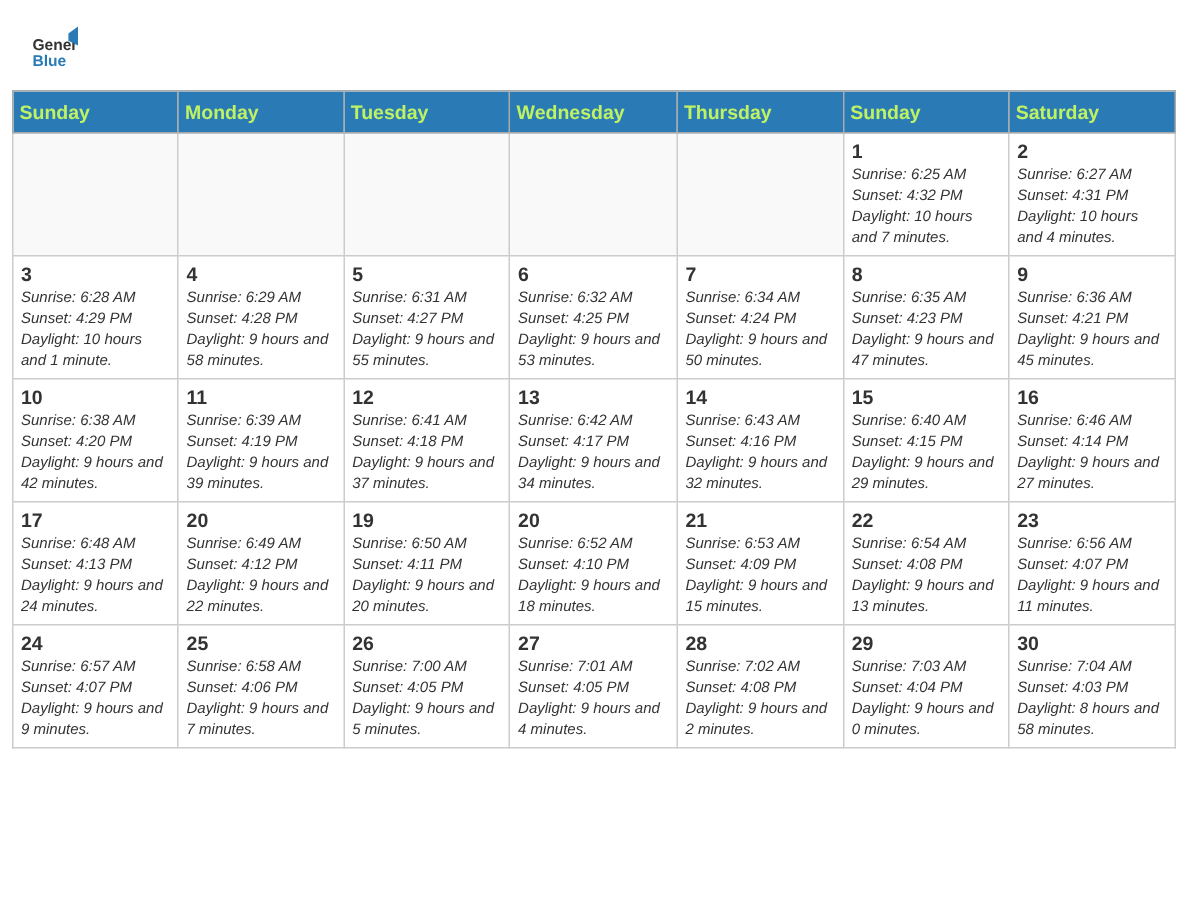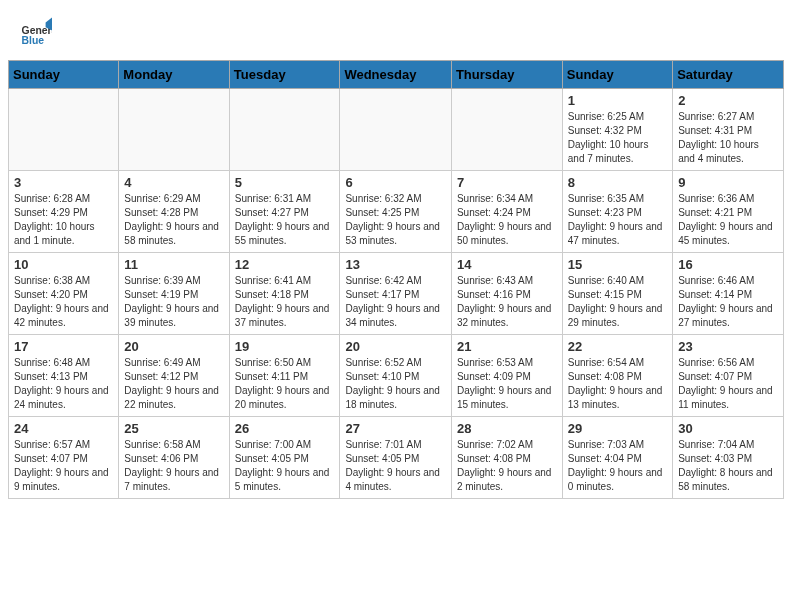--- a/index.html
+++ b/index.html
@@ -7,25 +7,25 @@
     .header { display: flex; align-items: center; justify-content: space-between; padding: 16px 20px 4px 20px; }
     .logo { display: flex; align-items: center; }
     .logo-text { display: flex; flex-direction: column; line-height: 1.1; }
     .logo-general { font-size: 18px; font-weight: bold; color: #333; }
     .logo-blue { font-size: 18px; font-weight: bold; color: #2a7ab5; }
     .logo-icon { width: 32px; height: 32px; margin-right: 4px; }
     .title-block { text-align: right; }
     .month-title { font-size: 36px; font-weight: bold; color: #333; }
     .subtitle { font-size: 16px; color: #555; }
     .calendar { width: 100%; border-collapse: collapse; margin: 8px 0 0 0; }
-    .calendar th { background: #2a7ab5; color: #000000; font-size: 13px; padding: 6px 4px; text-align: left; border: 1px solid #aaa; }
+    .calendar th { background: #2a7ab5; color: #bef264; font-size: 13px; padding: 6px 4px; text-align: left; border: 1px solid #aaa; }
     .calendar td { border: 1px solid #ccc; vertical-align: top; padding: 4px 5px; font-size: 10px; color: #333; width: 113px; min-height: 70px; background: #fff; }
     .calendar td.empty { background: #f9f9f9; }
     .day-num { font-size: 13px; font-weight: bold; display: block; margin-bottom: 2px; }
-    .day-info { font-size: 10px; line-height: 1.4; color: #333; }
+    .day-info { font-size: 10px; line-height: 1.4; color: #333; font-style: italic; }
     .cal-wrapper { padding: 0 8px 8px 8px; }
   </style>
 </head>
 <body>
 
 <div class="header">
   <div class="logo">
     <svg class="logo-icon" viewBox="0 0 40 40" xmlns="http://www.w3.org/2000/svg">
       <text x="2" y="22" font-size="13" font-weight="bold" fill="#333" font-family="Arial">General</text>
       <text x="2" y="35" font-size="13" font-weight="bold" fill="#2a7ab5" font-family="Arial">Blue</text>

